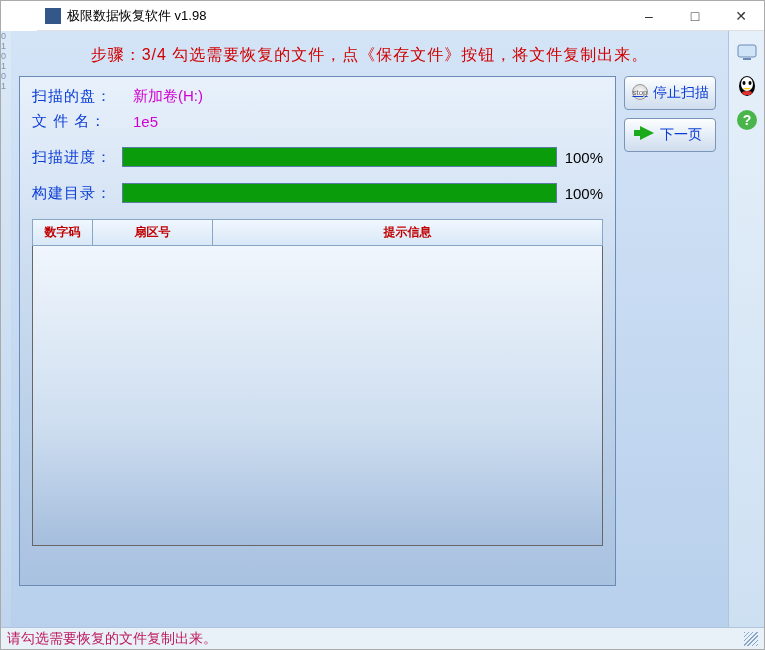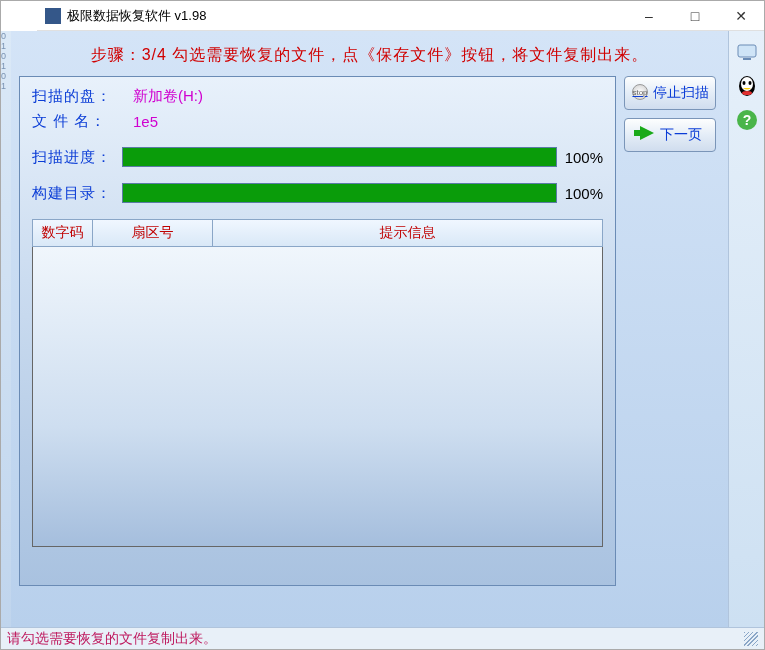--- a/index.html
+++ b/index.html
@@ -86,22 +86,23 @@
 .table-box { margin-top: 10px; }
 .table-header {
   display: flex;
   border: 1px solid #8aa6c7;
   background: linear-gradient(180deg, #f0f7ff 0%, #d9e8f7 100%);
 }
 .table-header .th {
   padding: 4px 8px;
   text-align: center;
   color: #c00000;
-  font-size: 14px;
+  font-size: 12px;
   border-right: 1px solid #8aa6c7;
+  font-weight: bold;
 }
 .table-header .th:last-child { border-right: none; }
 .th-code { width: 60px; }
 .th-sector { width: 120px; }
 .th-msg { flex: 1; }
 .table-body {
   height: 300px;
   border: 1px solid #666;
   border-top: none;
   background: linear-gradient(180deg, #f0f6fc 0%, #cedef0 60%, #a5bedd 100%);

